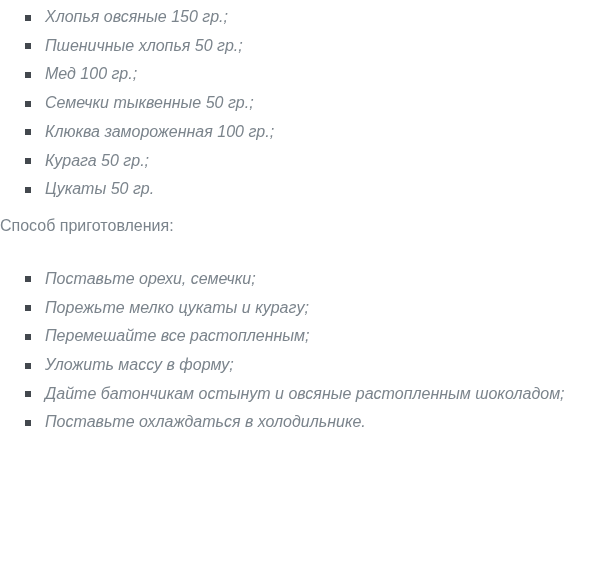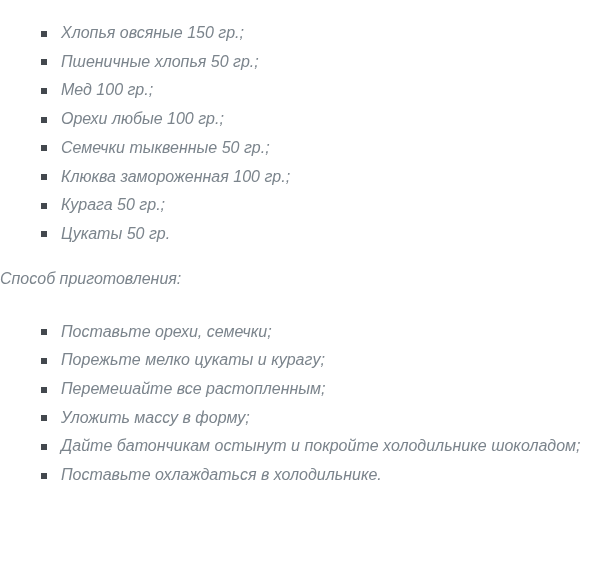--- a/index.html
+++ b/index.html
@@ -13,21 +13,21 @@
   }
   .page {
     width: 601px;
     height: 586px;
     padding-top: 3px;
     box-sizing: border-box;
     background: #ffffff;
   }
   ul.recipe-list {
     list-style: none;
-    margin: 16px;
+    margin: 0;
     padding: 0;
   }
   ul.recipe-list li {
     position: relative;
     padding-left: 45px;
     font-size: 16px;
     line-height: 28.7px;
     font-style: italic;
     color: #7b848c;
     white-space: nowrap;
@@ -39,40 +39,38 @@
     top: 11.5px;
     width: 6px;
     height: 6px;
     background: #43484e;
   }
   p.method-heading {
     margin: 8px 0 26px 0;
     padding: 0;
     font-size: 16px;
     line-height: 27px;
-    font-style: italic;
     color: #7b848c;
   }
 </style>
 </head>
 <body>
 
 <div class="page">
 
   <ul class="recipe-list">
 
       <li>Хлопья овсяные 150 гр.;</li>
 
       <li>Пшеничные хлопья 50 гр.;</li>
 
 
       <li>Мед 100 гр.;</li>
 
 
-      <li>Орехи любые 100 гр.;</li>
 
       <li>Семечки тыквенные 50 гр.;</li>
 
       <li>Клюква замороженная 100 гр.;</li>
 
       <li>Курага 50 гр.;</li>
 
       <li>Цукаты 50 гр.</li>
     </ul>
 
@@ -83,18 +81,18 @@
       <li>Поставьте орехи, семечки;</li>
 
       <li>Порежьте мелко цукаты и курагу;</li>
 
       <li>Перемешайте все растопленным;</li>
 
 
       <li>Уложить массу в форму;</li>
 
 
-      <li>Дайте батончикам остынут и покройте холодильнике шоколадом;</li>
+      <li>Дайте батончикам остынут и овсяные растопленным шоколадом;</li>
 
       <li>Поставьте охлаждаться в холодильнике.</li>
     </ul>
 
 </div>
 
 </body></html>

